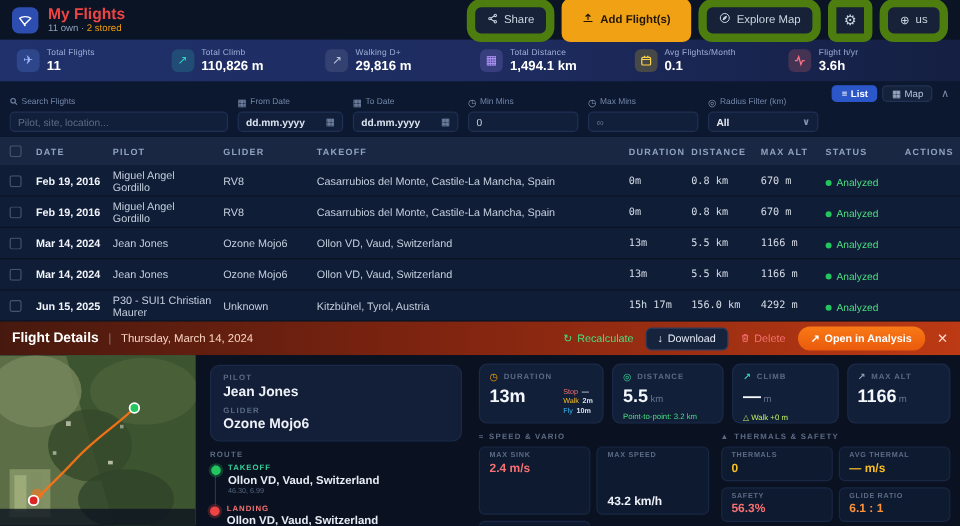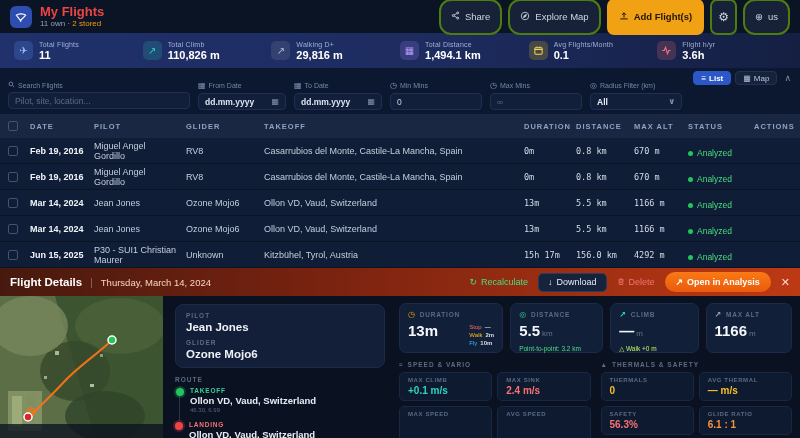--- a/index.html
+++ b/index.html
@@ -10,21 +10,21 @@
   .topbar { height:33px; background:#0a1424; display:flex; align-items:center;
     justify-content:space-between; padding:0 10px; }
   .brand { display:flex; align-items:center; gap:8px; }
   .logo { width:22px; height:22px; border-radius:6px; background:#2e4db0;
     display:flex; align-items:center; justify-content:center; }
   .app-title { font-size:13px; font-weight:bold; color:#ef4444; line-height:13px; }
   .app-sub { font-size:8px; color:#8fa0bd; margin-top:1px; }
   .app-sub .stored { color:#f59e0b; }
   .topbar-actions { display:flex; align-items:center; gap:6px; }
   .tbtn { height:36px; display:inline-flex; align-items:center; gap:5px; padding:0 10px;
-    background:#172238; border:2px solid #4d7c0f; border-radius:12px; color:#cbd5e1;
+    background:#172238; border:7px solid #4d7c0f; border-radius:12px; color:#cbd5e1;
     font-size:9.5px; cursor:pointer; }
   .tbtn svg { flex:none; }
   .tbtn.add { background:#f0a114; border-color:#f0a114; color:#221604; font-weight:bold;
     border-radius:7px; }
   .tbtn.sq { padding:0 6px; border-radius:7px; font-size:12px; }
   .tbtn.locale { border-radius:12px; }
 
   
   .statsbar { height:35px; background:linear-gradient(90deg,#20316b 0%,#1d2b5e 55%,#141f42 100%);
     display:flex; align-items:center; padding:0 14px; }
@@ -175,37 +175,37 @@
         <span>
           <svg width="9" height="9" viewBox="0 0 24 24" fill="none" stroke="#cbd5e1" stroke-width="2.4">
             <circle cx="18" cy="5" r="2.6"></circle>
               <circle cx="6" cy="12" r="2.6"></circle>
               <circle cx="18" cy="19" r="2.6"></circle>
             <path d="M8.3 10.7l7.4-4.4M8.3 13.3l7.4 4.4"></path>
           </svg>
         </span>
         <span>Share</span>
       </button>
+      <button class="tbtn add">
+        <span>
+          <svg width="10" height="10" viewBox="0 0 24 24" fill="none" stroke="#221604" stroke-width="2.4" stroke-linecap="round">
+            <path d="M12 15V5M8 8.5L12 4.5l4 4"></path>
+              <path d="M4 19h16"></path>
+          </svg>
+        </span>
+        <span>Add Flight(s)</span>
+      </button>
       <button class="tbtn">
         <span>
           <svg width="10" height="10" viewBox="0 0 24 24" fill="none" stroke="#cbd5e1" stroke-width="2">
             <circle cx="12" cy="12" r="9"></circle>
               <path d="M15.5 8.5l-2.2 5-5 2.2 2.2-5z" fill="#cbd5e1"></path>
           </svg>
         </span>
         <span>Explore Map</span>
-      </button>
-      <button class="tbtn add">
-        <span>
-          <svg width="10" height="10" viewBox="0 0 24 24" fill="none" stroke="#221604" stroke-width="2.4" stroke-linecap="round">
-            <path d="M12 15V5M8 8.5L12 4.5l4 4"></path>
-              <path d="M4 19h16"></path>
-          </svg>
-        </span>
-        <span>Add Flight(s)</span>
       </button>
       <button class="tbtn sq">
         <span>⚙</span>
       </button>
       <button class="tbtn locale">
         <span>⊕</span>
         <span>us</span>
       </button>
     </div>
   </header>
@@ -574,24 +574,20 @@
       </div>
 
       <div class="groups-row">
         <div class="group">
           <div class="group-title">
             <span>≈</span>
             <span>SPEED &amp; VARIO</span>
           </div>
           <div class="group-grid">
             <div class="g-item">
-              <div class="g-label">MAX CLIMB</div>
-              <div class="g-value v-teal">+0.1 m/s</div>
-            </div>
-            <div class="g-item">
               <div class="g-label">MAX SINK</div>
               <div class="g-value v-red">2.4 m/s</div>
             </div>
             <div class="g-item">
               <div class="g-label">MAX SPEED</div>
               <div class="g-value v-white">43.2 km/h</div>
             </div>
             <div class="g-item">
               <div class="g-label">AVG SPEED</div>
               <div class="g-value v-white">24.9 km/h</div>

